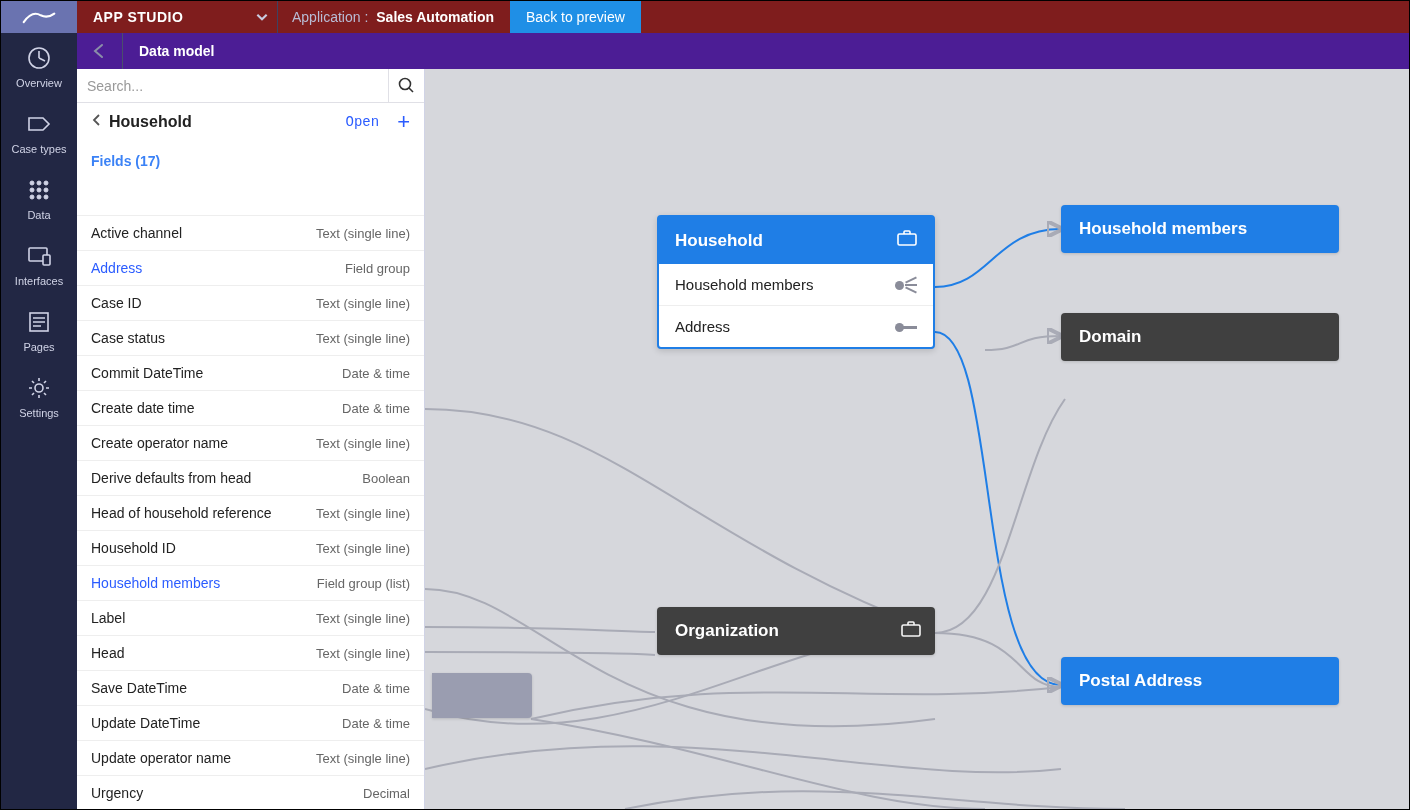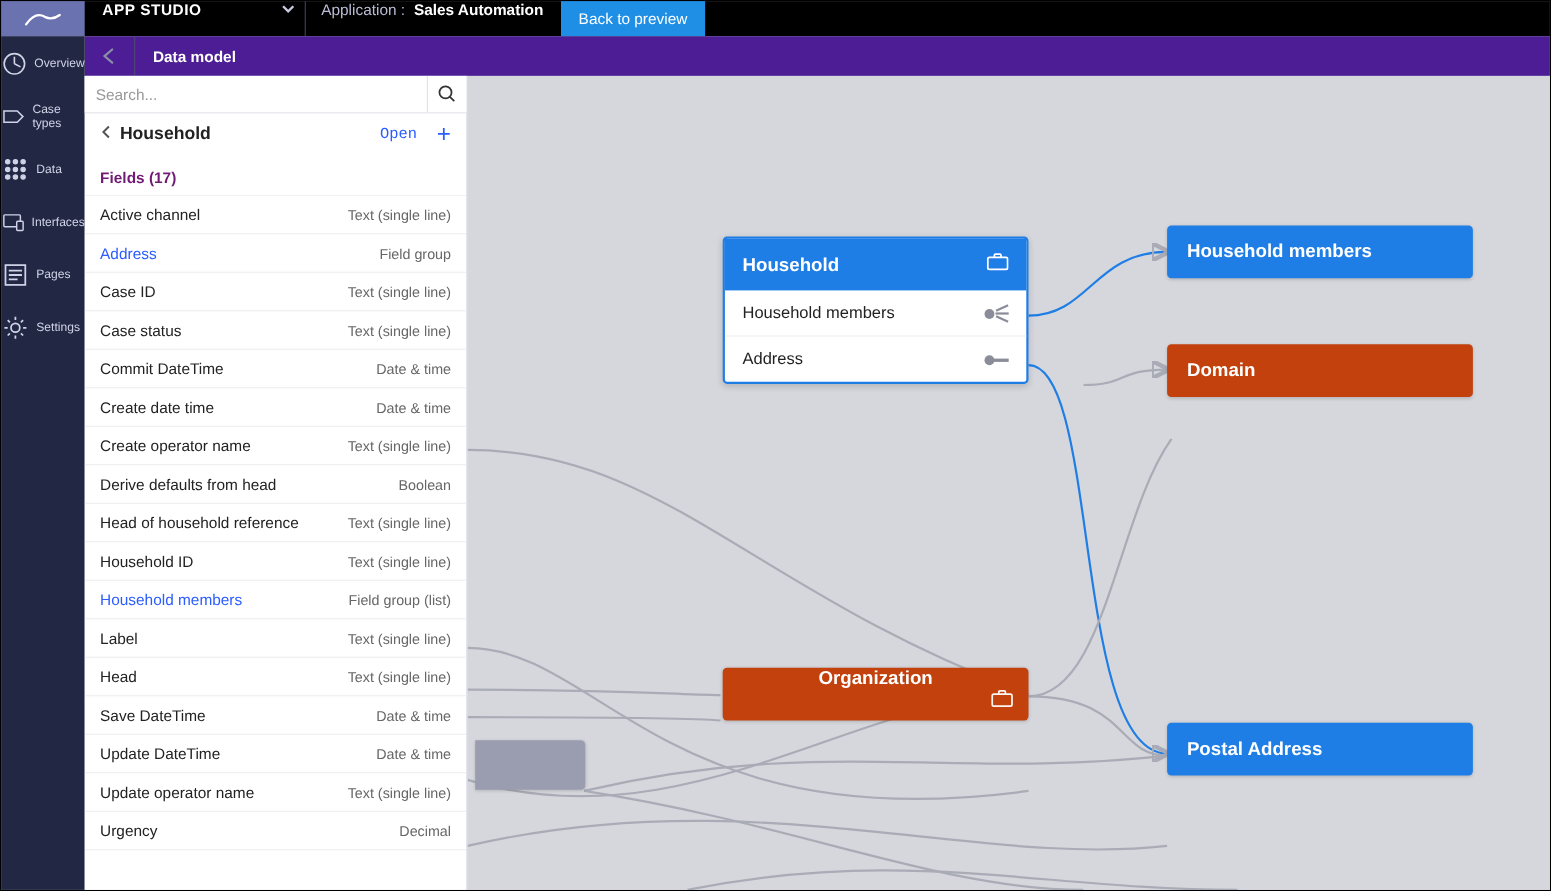--- a/index.html
+++ b/index.html
@@ -1,62 +1,62 @@
 <!DOCTYPE html>
 <html><head>
 <meta charset="utf-8">
 <style>
   * { box-sizing: border-box; margin: 0; padding: 0; }
   html, body { width: 1410px; height: 810px; font-family: Arial, Helvetica, sans-serif; overflow: hidden; background: #000; }
   .frame { position: relative; width: 1408px; height: 808px; margin: 1px; background: #d6d7dc; }
   
-  .topbar { position: absolute; left: 0; top: 0; right: 0; height: 32px; background: #000000; display: flex; align-items: flex-start; color: #fff; }
+  .topbar { position: absolute; left: 0; top: 0; right: 0; height: 32px; background: #7f1d1d; display: flex; align-items: center; color: #fff; }
   .logo-cell { width: 76px; height: 32px; background: #6a73b0; display: flex; align-items: center; justify-content: center; }
   .logo-cell svg { width: 34px; height: 20px; }
   .brand { width: 170px; padding-left: 16px; font-weight: 700; font-size: 14px; letter-spacing: 0.5px; }
   .brand-caret { width: 30px; display:flex; align-items:center; justify-content:center; color:#c9cbe0; }
   .divider-v { width: 1px; height: 100%; background: #3e4261; }
   .app-label { padding: 0 8px 0 14px; font-size: 14px; color: #b9bcd5; }
   .app-name { font-size: 14px; font-weight: 700; color: #fff; padding-right:16px;}
   .preview-btn { height: 32px; background: #1f8fe6; color: #fff; border: none; padding: 0 16px; font-size: 14px; cursor: pointer; }
   
   .subbar { position: absolute; left: 76px; right: 0; top: 32px; height: 36px; background: #4c1d95; display: flex; align-items: center; }
   .back-cell { width: 46px; height: 36px; display:flex; align-items:center; justify-content:center; color:#8a8ea9; border-right:1px solid #4a4e6c;}
   .crumb { color: #fff; font-weight: 700; font-size: 14px; padding-left:16px; }
   
   .rail { position: absolute; left: 0; top: 32px; bottom: 0; width: 76px; background: #222744; display: flex; flex-direction: column; align-items: center; color:#d0d3e6; font-size:11px; }
-  .rail-item { width: 76px; padding: 12px 0 10px 0; display:flex; align-items:center; gap:6px; cursor:pointer; }
+  .rail-item { width: 76px; padding: 12px 0 10px 0; display:flex; flex-direction:column; align-items:center; gap:6px; cursor:pointer; }
   .rail-item svg { width:26px; height:26px; stroke:#d0d3e6; }
   
   .panel { position:absolute; left:76px; top:68px; width:348px; bottom:0; background:#fff; border-right:1px solid #d0d3e6; display:flex; flex-direction:column; }
   .search-row { display:flex; border-bottom:1px solid #e0e0e6; }
   .search-input { flex:1; border:none; outline:none; height:33px; padding:12px 10px; font-size:14px; color:#333; }
   .search-input::placeholder{color:#999;}
   .search-btn { width:36px; border:none; background:#fff; border-left:1px solid #e0e0e6; display:flex; align-items:center; justify-content:center; cursor:pointer;}
   .panel-header { display:flex; align-items:center; padding: 8px 14px; gap:8px; }
   .ph-caret { color:#555; cursor:pointer; font-size:16px;}
   .ph-title { font-weight:700; font-size:16px; flex:1; color:#222;}
   .ph-open { color:#2b5cff; font-size:14px; cursor:pointer; margin-right:10px;font-family:Liberation Mono, monospace;}
   .ph-plus { color:#2b5cff; font-size:22px; cursor:pointer; font-weight:300; line-height:1;}
-  .fields-head { padding: 12px 14px 8px 14px; font-weight:700; font-size:14px; color:#701a75;}
-  .field-list { overflow-y:auto; flex:1;}
+  .fields-head { padding: 12px 14px 8px 14px; font-weight:700; font-size:14px; color:#3b82f6;}
+  .field-list { overflow-y:auto; flex:1;margin-top:38px;}
   .field-row { display:flex; align-items:center; justify-content:space-between; padding:9px 14px; border-bottom:1px solid #eee; font-size:14px;}
   .field-row:first-child{border-top:1px solid #eee;}
   .field-name { color:#222; }
   .field-name.link { color:#2b5cff;}
   .field-type { color:#666; font-size:13px;}
   
   .canvas { position:absolute; left:424px; top:68px; right:0; bottom:0; background:#d6d7dc; overflow:hidden;}
   .canvas svg.wires { position:absolute; left:0; top:0; width:100%; height:100%; }
   .wires path { fill:none; stroke:#a9abb6; stroke-width:2;}
   .wires path.blue { stroke:#1f7ee6;}
   .node { position:absolute; border-radius:4px; box-shadow:0 1px 3px rgba(0,0,0,.15); font-weight:700; color:#fff; display:flex; align-items:center;}
   .node .n-label { padding:0 18px; font-size:17px;}
   .node.blue { background:#1f7ee6;}
-  .node.grey { background:#c2410c;}
+  .node.grey { background:#404040;}
   .node .n-icon { margin-left:auto; margin-right:14px; opacity:.95;}
   
   .card { position:absolute; left:232px; top:146px; width:278px; background:#fff; border:2px solid #1f7ee6; border-radius:4px; box-shadow:0 2px 6px rgba(0,0,0,.15);}
   .card-head { background:#1f7ee6; color:#fff; font-weight:700; font-size:17px; padding:13px 16px; display:flex; align-items:center; justify-content:space-between;}
   .card-row { padding:12px 16px; display:flex; align-items:center; justify-content:space-between; font-size:15px; color:#222; border-top:1px solid #eee;}
   .card-row:first-of-type{border-top:none;}
   .link-icon{ width:22px; height:14px; position:relative;}
   .link-icon .dot{ position:absolute; width:9px;height:9px;border-radius:50%; background:#8a8c99; left:0; top:3px;}
   .link-icon .line{ position:absolute; left:8px; top:6px; width:14px; height:3px; background:#8a8c99;}
   .link-icon.multi .ray{position:absolute;left:10px;width:12px;height:2px;background:#8a8c99;}
@@ -302,21 +302,21 @@
           </div>
         </div>
     </div>
 
     <div class="node blue" style="left:636px; top:136px; width:278px; height:48px;">
       <span class="n-label">Household members</span>
     </div>
     <div class="node grey" style="left:636px; top:244px; width:278px; height:48px;">
       <span class="n-label">Domain</span>
     </div>
-    <div class="node grey" style="left:232px; top:538px; width:278px; height:48px;flex-direction:column;">
+    <div class="node grey" style="left:232px; top:538px; width:278px; height:48px;">
       <span class="n-label">Organization</span>
       <span class="n-icon">
         <svg width="20" height="16" viewBox="0 0 20 16">
             <rect x="1" y="4" width="18" height="11" rx="1.5" fill="none" stroke="#fff" stroke-width="1.6"></rect>
             <path d="M7 4V2a1 1 0 011-1h4a1 1 0 011 1v2" fill="none" stroke="#fff" stroke-width="1.6"></path>
           </svg>
       </span>
     </div>
     <div class="node blue" style="left:636px; top:588px; width:278px; height:48px;">
       <span class="n-label">Postal Address</span>

